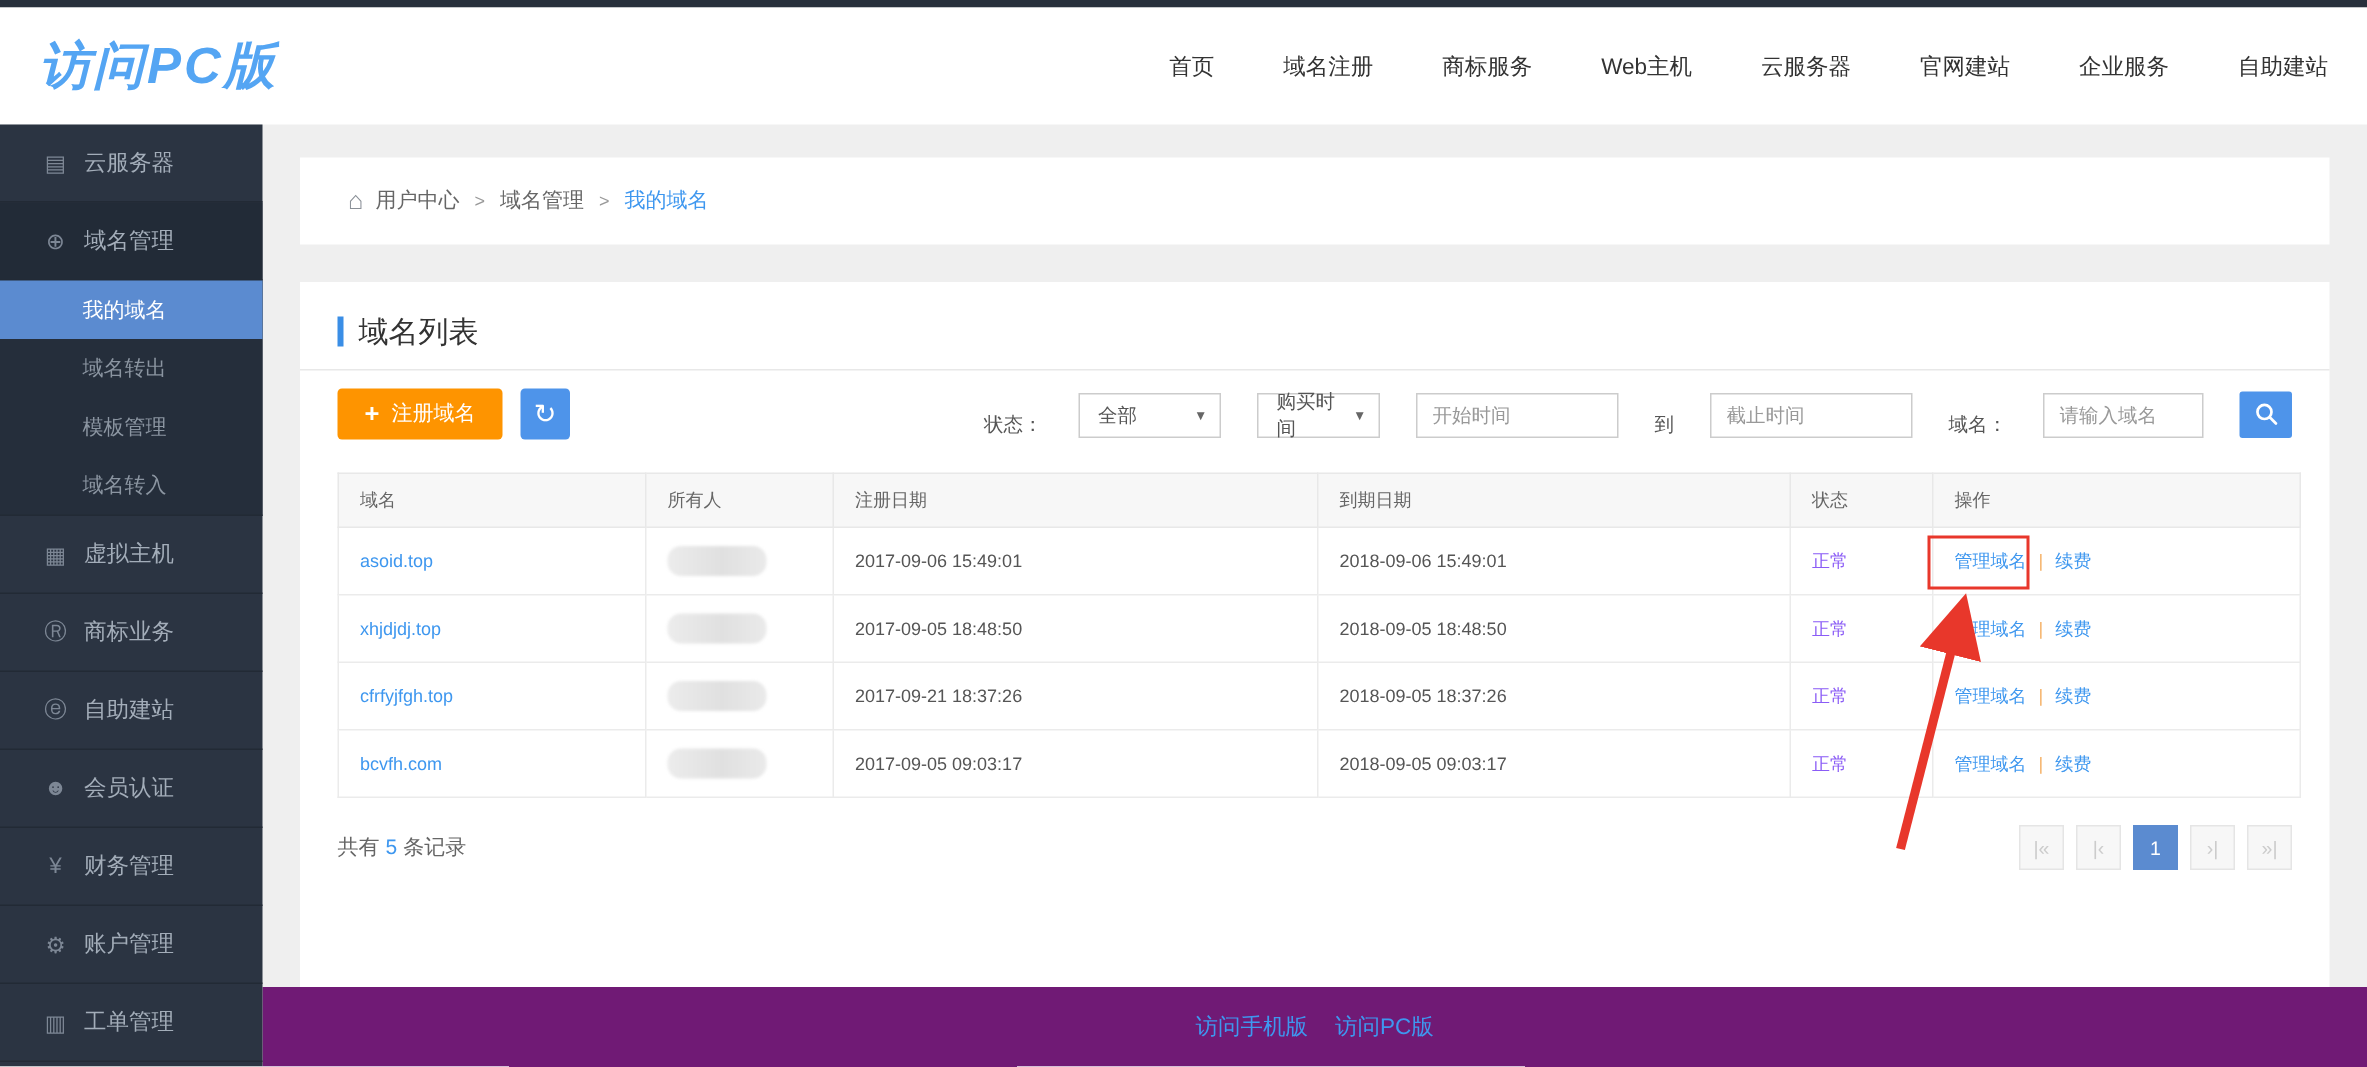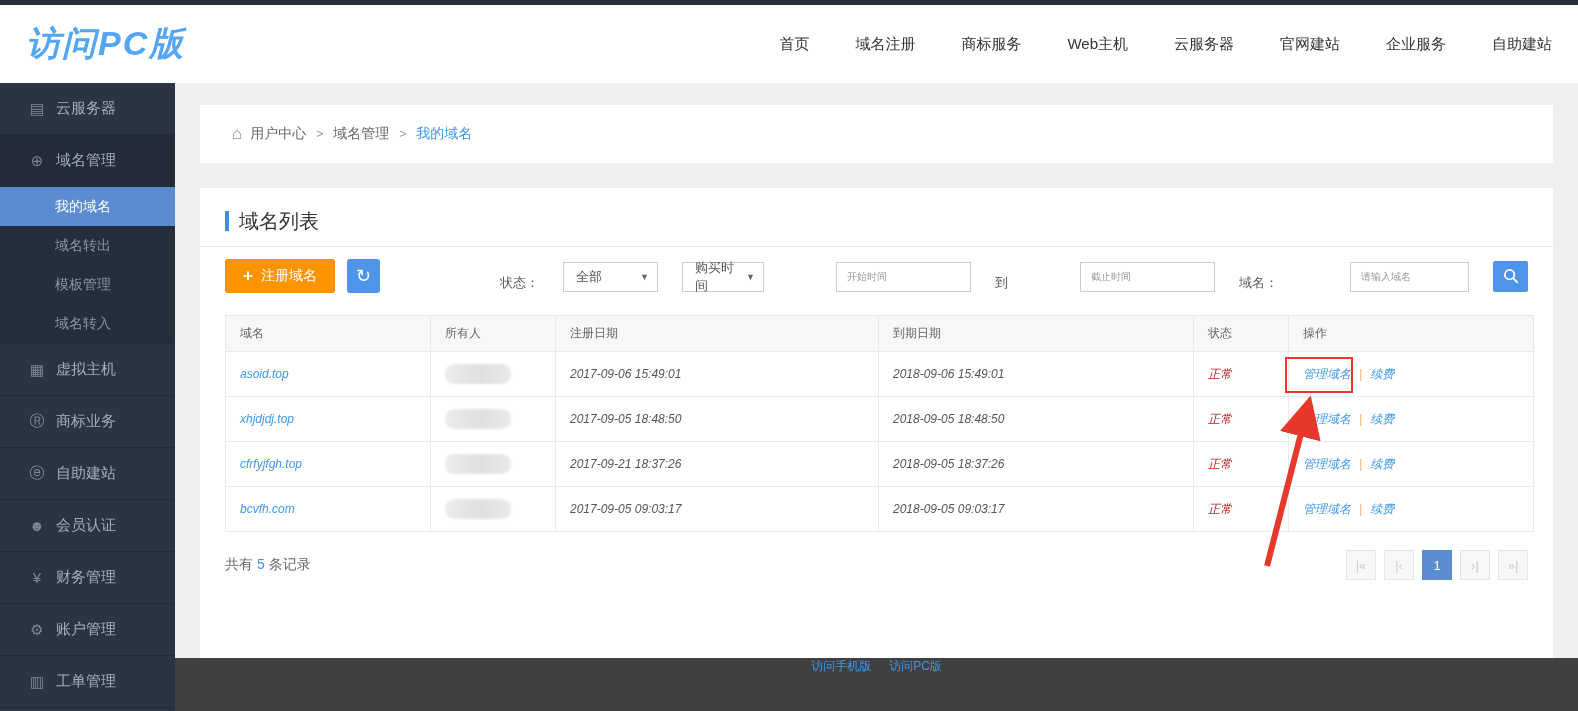--- a/index.html
+++ b/index.html
@@ -43,44 +43,44 @@
   .btn-register { background:#fe9400; color:#fff; font-size:14px; height:34px; padding:0 18px; border:none; border-radius:3px; display:flex; align-items:center; gap:8px; cursor:pointer; }
   .btn-register .plus { font-size:17px; font-weight:bold; }
   .btn-refresh { background:#4e94ea; color:#fff; width:33px; height:34px; border:none; border-radius:3px; font-size:18px; cursor:pointer; display:flex; align-items:center; justify-content:center; }
 
   .filters { display:flex; align-items:flex-end; gap:24px; font-size:13px; color:#555; }
   .flabel { white-space:nowrap; }
   .select { height:30px; border:1px solid #ccc; background:#fff; display:flex; align-items:center; justify-content:space-between; padding:0 8px 0 12px; cursor:pointer; color:#555; }
   .select .caret { font-size:9px; color:#666; margin-left:8px; }
   .sel-status { width:95px; }
   .sel-time { width:82px; }
-  .filters input { height:30px; border:1px solid #ccc; padding:0 10px; font-size:10px; color:#555; outline:none; font-family:inherit;margin-left:48px; }
+  .filters input { height:30px; border:1px solid #ccc; padding:0 10px; font-size:13px; color:#555; outline:none; font-family:inherit; }
   .inp-date { width:135px; }
-  .inp-domain { width:119px; }
+  .inp-domain { width:107px; }
   .filters input::placeholder { color:#999; }
   .btn-search { background:#4e94ea; width:35px; height:31px; border:none; border-radius:2px; cursor:pointer; display:flex; align-items:center; justify-content:center; }
 
   
   table.domains { width:1308px; margin-top:22px; border-collapse:collapse; table-layout:fixed; font-size:12px; }
   table.domains th { background:#f7f7f7; border:1px solid #e8e8e8; height:36px; text-align:left; padding-left:14px; color:#666; font-weight:normal; }
-  table.domains td { border:1px solid #ebebeb; height:45px; padding-left:14px; color:#555; background:#fff;font-style:italic; }
+  table.domains td { border:1px solid #ebebeb; height:45px; padding-left:14px; color:#555; background:#fff; }
   a.dlink { color:#3e97ef; text-decoration:none; cursor:pointer; }
   .redact { width:66px; height:20px; border-radius:9px; background:linear-gradient(90deg,#ececec,#e0e0e0 55%,#eaeaea); filter:blur(1px); }
-  .status-ok { color:#b91c1c; }
+  .status-ok { color:#8b5cf6; }
   .act-sep { color:#f5b268; margin:0 8px; }
 
   .list-footer { margin-top:18px; display:flex; align-items:center; justify-content:space-between; }
   .records { font-size:14px; color:#666; }
   .records .cnt { color:#3e97ef; margin:0 4px; }
   .pager { display:flex; gap:8px; }
   .pg-btn { width:30px; height:30px; background:#f7f7f7; border:1px solid #e5e5e5; color:#ccc; font-size:13px; display:flex; align-items:center; justify-content:center; cursor:pointer; user-select:none; }
   .pg-btn.active { background:#5b8bd0; border-color:#5b8bd0; color:#fff; }
 
   
-  .page-footer { position:absolute; left:175px; top:658px; width:1403px; height:53px; background:#404040; display:flex; align-items:flex-start; justify-content:center; gap:18px; font-size:12px; }
+  .page-footer { position:absolute; left:175px; top:658px; width:1403px; height:53px; background:#701a75; display:flex; align-items:center; justify-content:center; gap:18px; font-size:15px; }
   .page-footer .flink { color:#3e97ef; cursor:pointer; }
 
   
   .annot { position:absolute; left:0; top:0; width:1578px; height:711px; pointer-events:none; z-index:40; }
 </style>
 </head>
 <body>
 
 <div class="top-strip"></div>
 

